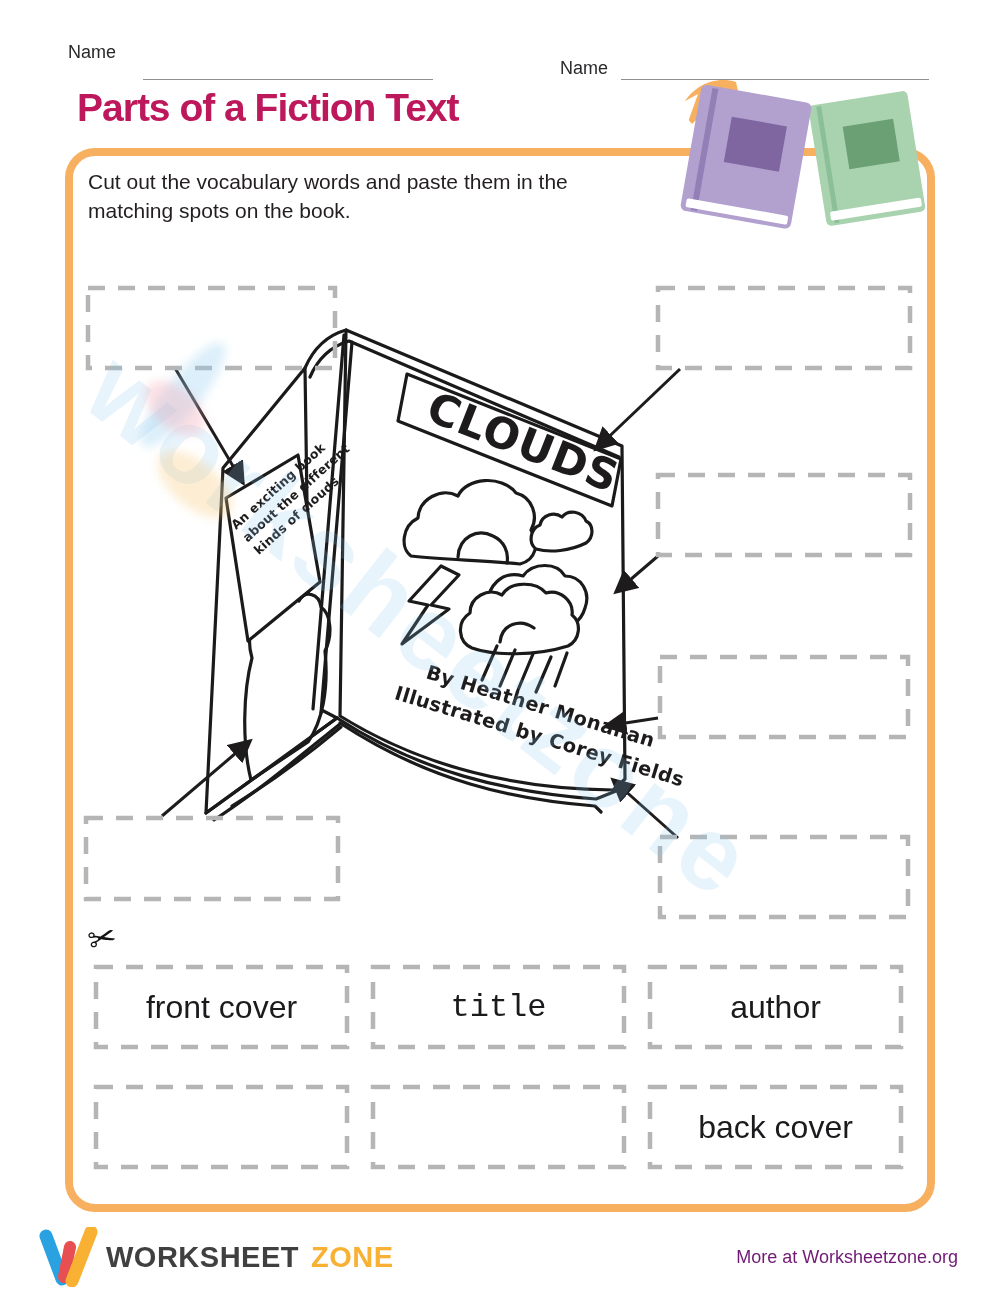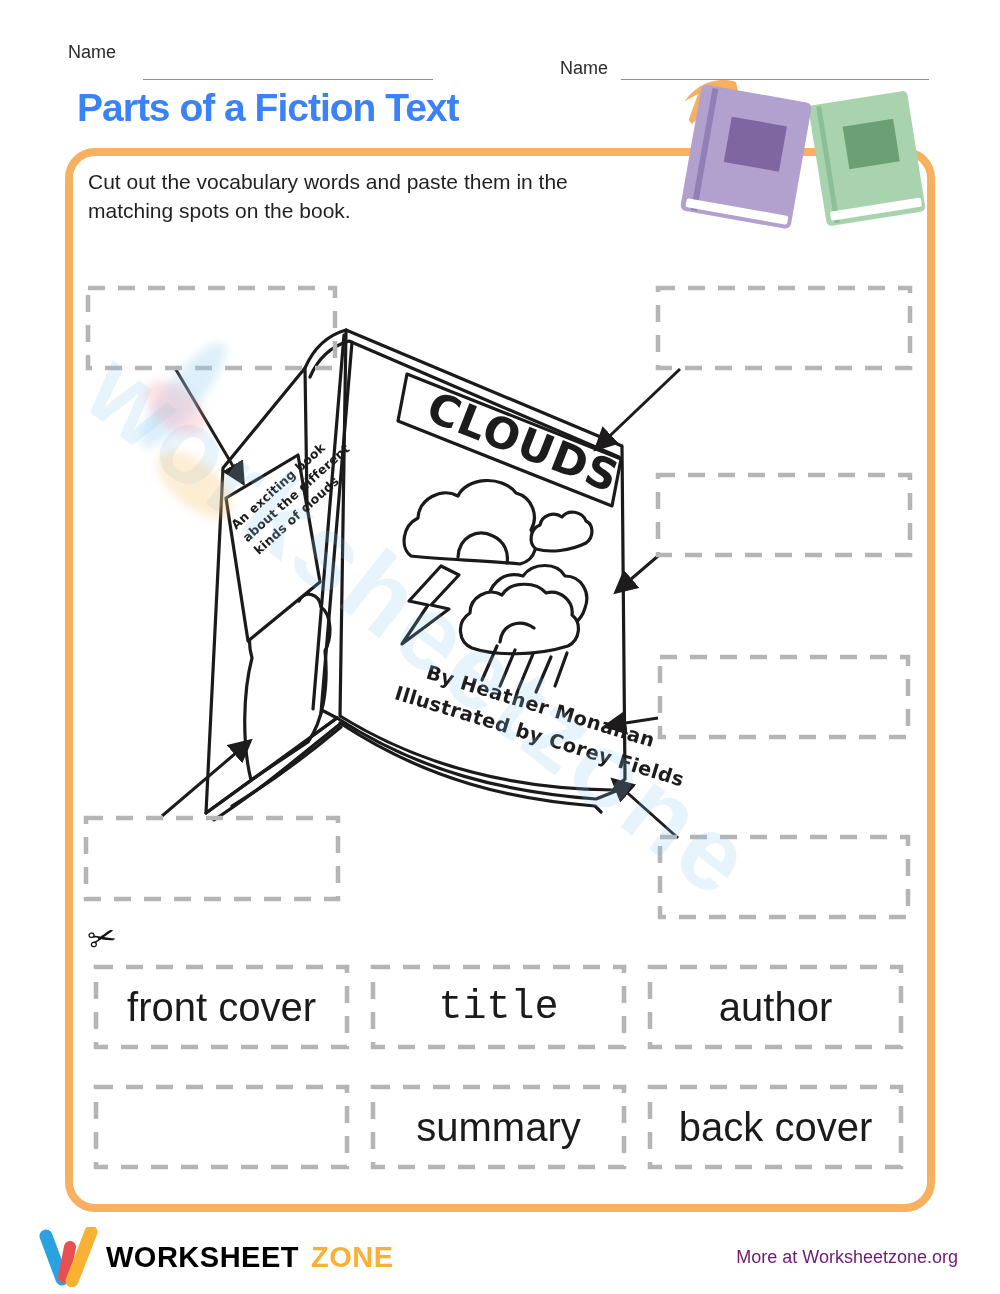--- a/index.html
+++ b/index.html
@@ -2,38 +2,38 @@
 <html><head>
 <meta charset="utf-8">
 <style>
   html,body{margin:0;padding:0;background:#fff;}
   .page{position:relative;width:1000px;height:1294px;background:#fff;overflow:hidden;
         font-family:"Liberation Sans",sans-serif;color:#1d1b1c;}
   .abs{position:absolute;}
   
   .field-label{font-size:18px;color:#2a2a2c;}
   .blank-line{border-top:1.6px solid #8f8f8f;height:0;}
-  .page-title{font-size:39px;font-weight:700;letter-spacing:-1px;color:#3b82f6;margin:0;}
+  .page-title{font-size:39px;font-weight:700;letter-spacing:-1px;color:#be185d;margin:0;}
   
   .main-box{left:65px;top:148px;width:854px;height:1048px;border:8px solid #F7B060;border-radius:30px;z-index:1;}
   .instructions{left:88px;top:168px;width:505px;font-size:21px;line-height:1.38;color:#231f20;z-index:2;}
   
   .watermark{left:138px;top:328px;width:900px;transform:rotate(38deg);transform-origin:left top;
              font-size:105px;font-weight:700;letter-spacing:4px;color:rgba(141,200,240,0.20);
              white-space:nowrap;z-index:4;pointer-events:none;}
   .blob{border-radius:50%;filter:blur(5px);z-index:4;pointer-events:none;}
   
   .draw-layer{left:0;top:0;width:1000px;height:1294px;z-index:3;}
   
-  .card-label{display:flex;align-items:center;justify-content:center;font-size:40px;color:#1b1b1d;z-index:5;}
+  .card-label{display:flex;align-items:center;justify-content:center;font-size:32px;color:#1b1b1d;z-index:5;}
   .scissors{left:88px;top:918px;font-size:34px;transform:rotate(-14deg);z-index:5;color:#141414;}
   
   .footer-logo{left:36px;top:1226px;height:62px;display:flex;align-items:center;gap:6px;z-index:2;}
   .logo-text{font-size:29px;font-weight:700;letter-spacing:0.5px;}
-  .logo-blue{color:#000000;}
+  .logo-blue{color:#404040;}
   .logo-orange{color:#F8B133;margin-left:12px;}
   .more-text{right:42px;top:1247px;font-size:18px;color:#701a75;z-index:2;}
 </style>
 </head>
 <body>
 
 <div class="page">
 
   <span class="abs field-label" style="left:68px;top:42px;">Name</span>
   <div class="abs blank-line" style="left:143px;top:79px;width:290px;"></div>
@@ -153,21 +153,20 @@
   <div class="abs watermark">worksheetzone</div>
   <div class="abs blob" style="left:165px;top:330px;width:36px;height:130px;transform:rotate(38deg);background:rgba(150,205,240,0.33);"></div>
   <div class="abs blob" style="left:140px;top:388px;width:70px;height:40px;transform:rotate(40deg);background:rgba(246,170,180,0.35);"></div>
   <div class="abs blob" style="left:150px;top:462px;width:90px;height:45px;transform:rotate(40deg);background:rgba(250,200,120,0.33);"></div>
 
   <span class="abs scissors">✂</span>
 
   <div class="abs card-label" style="left:96px;top:967px;width:251px;height:80px;">front cover</div>
   <div class="abs card-label" style="left:373px;top:967px;width:251px;height:80px;font-family:Liberation Mono, monospace;">title</div>
   <div class="abs card-label" style="left:650px;top:967px;width:251px;height:80px;">author</div>
-  <div class="abs card-label" style="left:373px;top:1087px;width:251px;height:80px;">summary</div>
   <div class="abs card-label" style="left:650px;top:1087px;width:251px;height:80px;">back cover</div>
 
   <div class="abs footer-logo">
     <svg width="64" height="60" viewBox="0 0 64 60">
       <path d="M10,9 L26,52" stroke="#2AA2E2" stroke-width="13" stroke-linecap="round" fill="none"></path>
       <path d="M34,20 L28,50" stroke="#E84F52" stroke-width="12" stroke-linecap="round" fill="none"></path>
       <path d="M55,5 L36,54" stroke="#F8B133" stroke-width="13" stroke-linecap="round" fill="none"></path>
     </svg>
     <span class="logo-text"><span class="logo-blue">WORKSHEET</span><span class="logo-orange">ZONE</span></span>
   </div>

